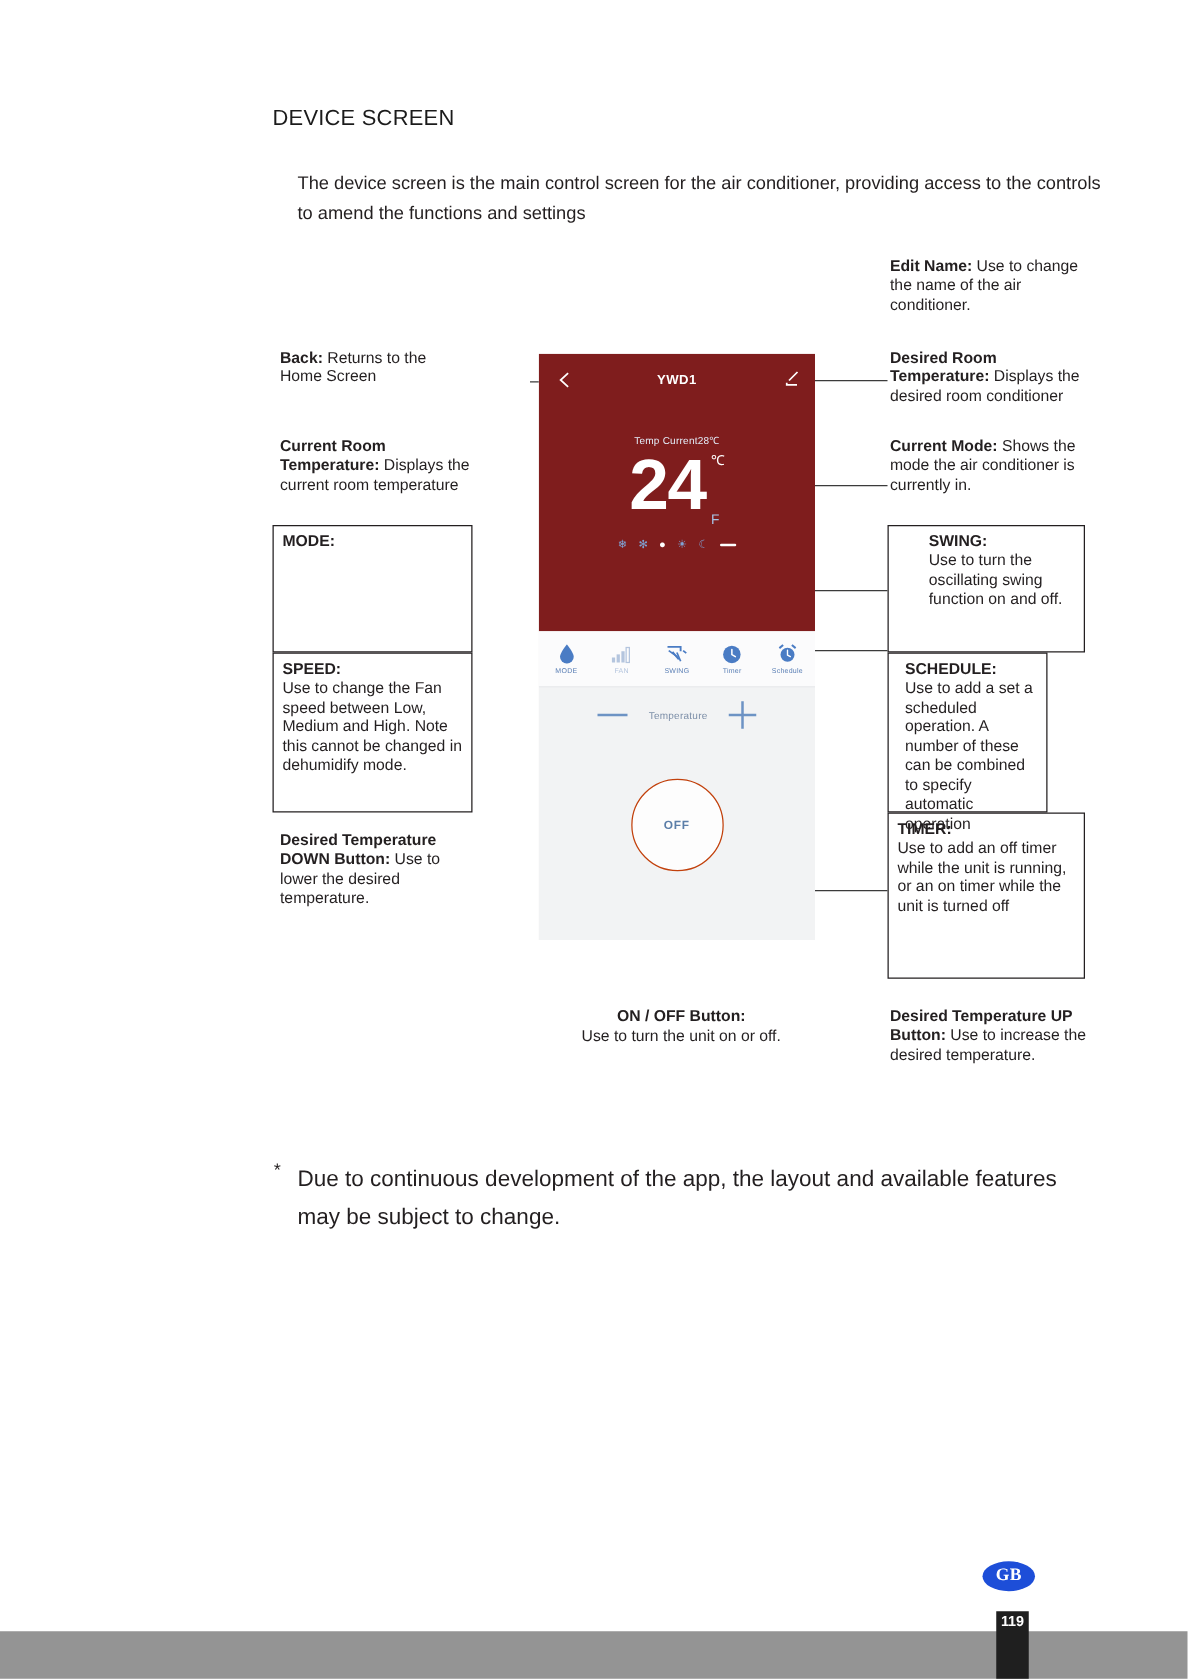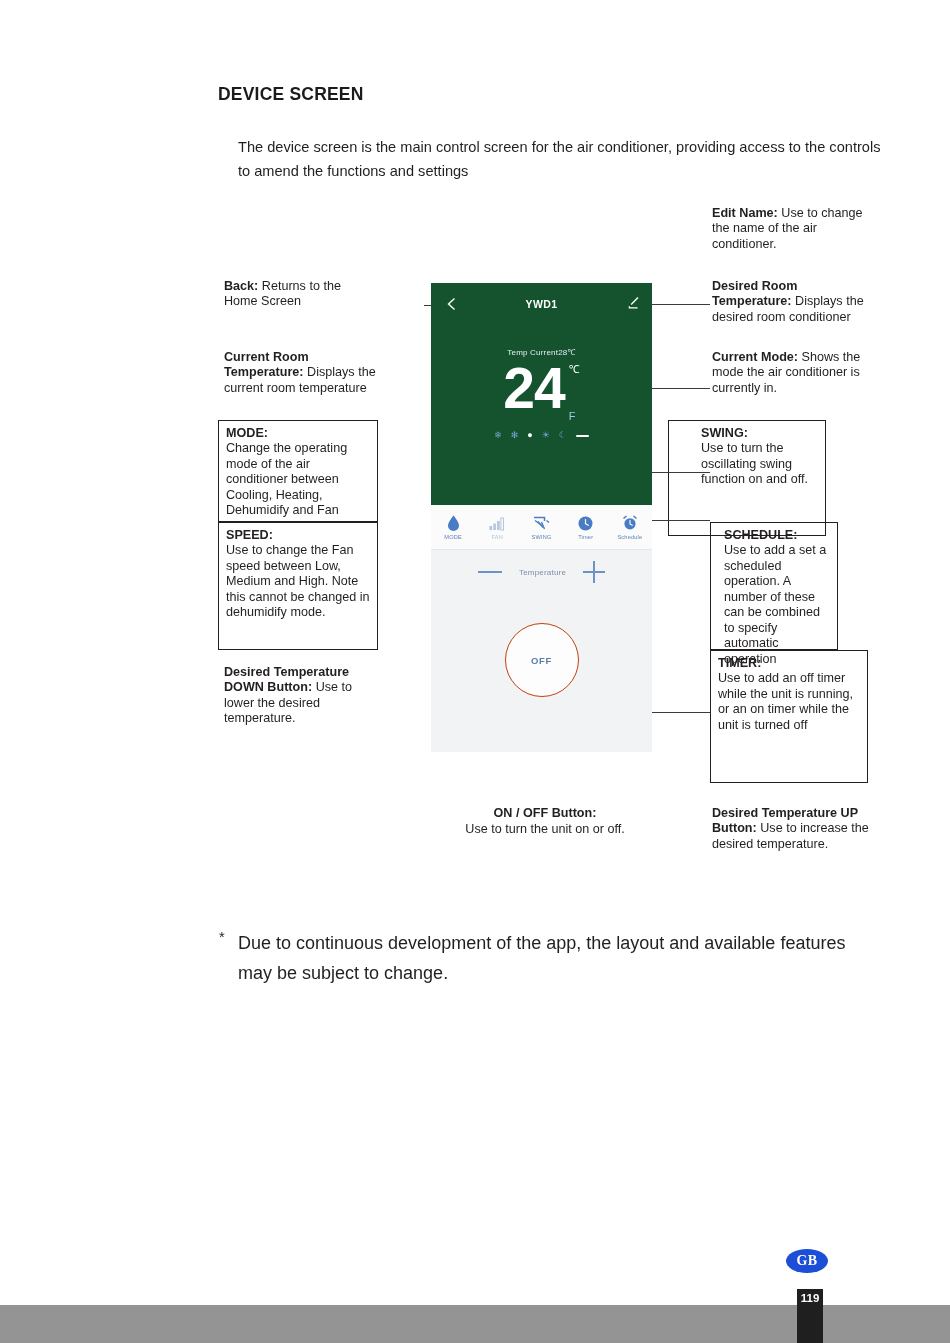--- a/index.html
+++ b/index.html
@@ -6,21 +6,21 @@
   body{
     width:950px;height:1343px;background:#ffffff;
     font-family:"Liberation Sans", sans-serif;
     color:#231f20;position:relative;overflow:hidden;
   }
   .page{position:absolute;inset:0;}
 
   
   #page-title{
     position:absolute;left:218px;top:84px;
-    font-size:17.5px;font-weight:bold;letter-spacing:.2px;color:#1b1b1b;
+    font-size:17.5px;font-weight:normal;letter-spacing:.2px;color:#1b1b1b;
   }
   #intro{
     position:absolute;left:218px;top:135px;width:656px;
     font-size:14.6px;line-height:1.65;color:#231f20;margin-left:20px;
   }
 
   
   .ann{position:absolute;font-size:12.6px;line-height:1.23;color:#231f20;}
   .ann b{font-weight:bold;}
   .boxed{
@@ -33,21 +33,21 @@
   #ann-back       {left:224px;top:279px;width:150px;}
   #ann-current    {left:224px;top:350px;width:152px;}
   #box-mode       {left:218px;top:420px;width:160px;height:102px;}
   #box-speed      {left:218px;top:522px;width:160px;height:128px;}
   #ann-down       {left:224px;top:665px;width:152px;}
 
   
   #ann-edit       {left:712px;top:206px;width:152px;}
   #ann-desired    {left:712px;top:279px;width:158px;}
   #ann-curmode    {left:712px;top:350px;width:156px;}
-  #box-swing      {left:668px;top:420px;width:158px;height:116px;padding-left:32px;}
+  #box-swing      {left:710px;top:420px;width:158px;height:102px;padding-left:32px;}
   #box-schedule   {left:710px;top:522px;width:128px;height:128px;padding-left:13px;}
   #box-timer      {left:710px;top:650px;width:158px;height:133px;}
   #ann-up         {left:712px;top:806px;width:158px;}
 
   
   #ann-onoff{
     position:absolute;left:420px;top:805px;width:250px;
     text-align:center;font-size:12.6px;line-height:1.3;color:#231f20;
   }
   #ann-onoff b{font-weight:bold;}
@@ -61,21 +61,21 @@
   #lead-sched {left:652px;top:520px;width:58px;}
   #lead-timer {left:652px;top:712px;width:58px;}
 
   
   #phone{
     position:absolute;left:431px;top:283px;width:221px;height:469px;
     background:#f2f3f4;overflow:hidden;
   }
   #phone-top{
     position:absolute;left:0;top:0;width:221px;height:222px;
-    background:#14532d;
+    background:#7f1d1d;
   }
   #back-arrow{
     position:absolute;left:13px;top:13px;width:16px;height:16px;
     cursor:pointer;
   }
   #device-name{
     position:absolute;left:0;top:15px;width:221px;text-align:center;
     color:#ffffff;font-size:10.5px;font-weight:bold;letter-spacing:.4px;
   }
   #edit-icon{
@@ -179,21 +179,20 @@
   <div class="ann" id="ann-back">
     <b>Back:</b><span> Returns to the Home Screen</span>
   </div>
 
   <div class="ann" id="ann-current">
     <b>Current Room Temperature:</b><span> Displays the current room temperature</span>
   </div>
 
   <div class="ann boxed" id="box-mode">
     <span class="hd">MODE:</span>
-    <span>Change the operating mode of the air conditioner between Cooling, Heating, Dehumidify and Fan</span>
   </div>
 
   <div class="ann" id="ann-down">
     <b>Desired Temperature DOWN Button:</b><span> Use to lower the desired temperature.</span>
   </div>
 
   <div class="ann boxed" id="box-speed">
     <span class="hd">SPEED:</span>
     <span>Use to change the Fan speed between Low, Medium and High. Note this cannot be changed in dehumidify mode.</span>
   </div>

